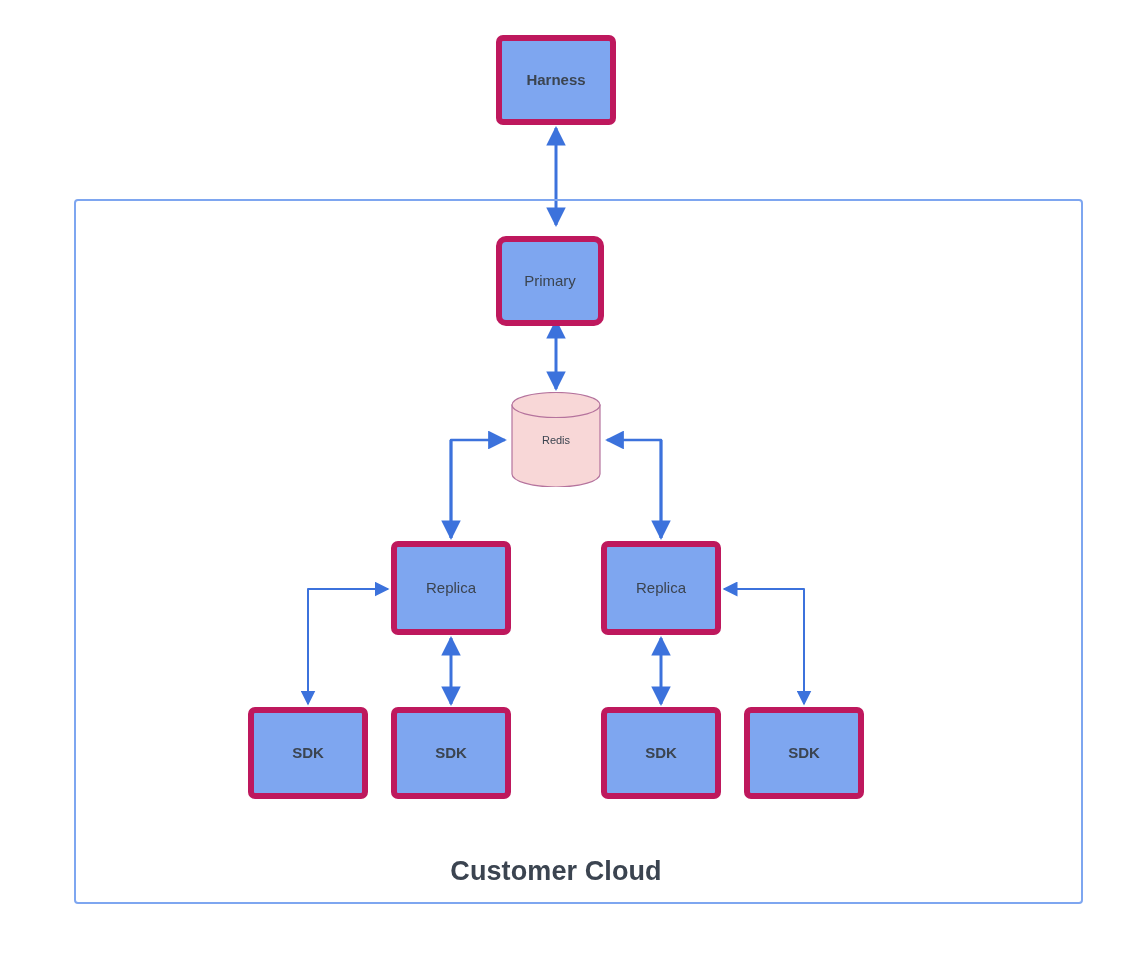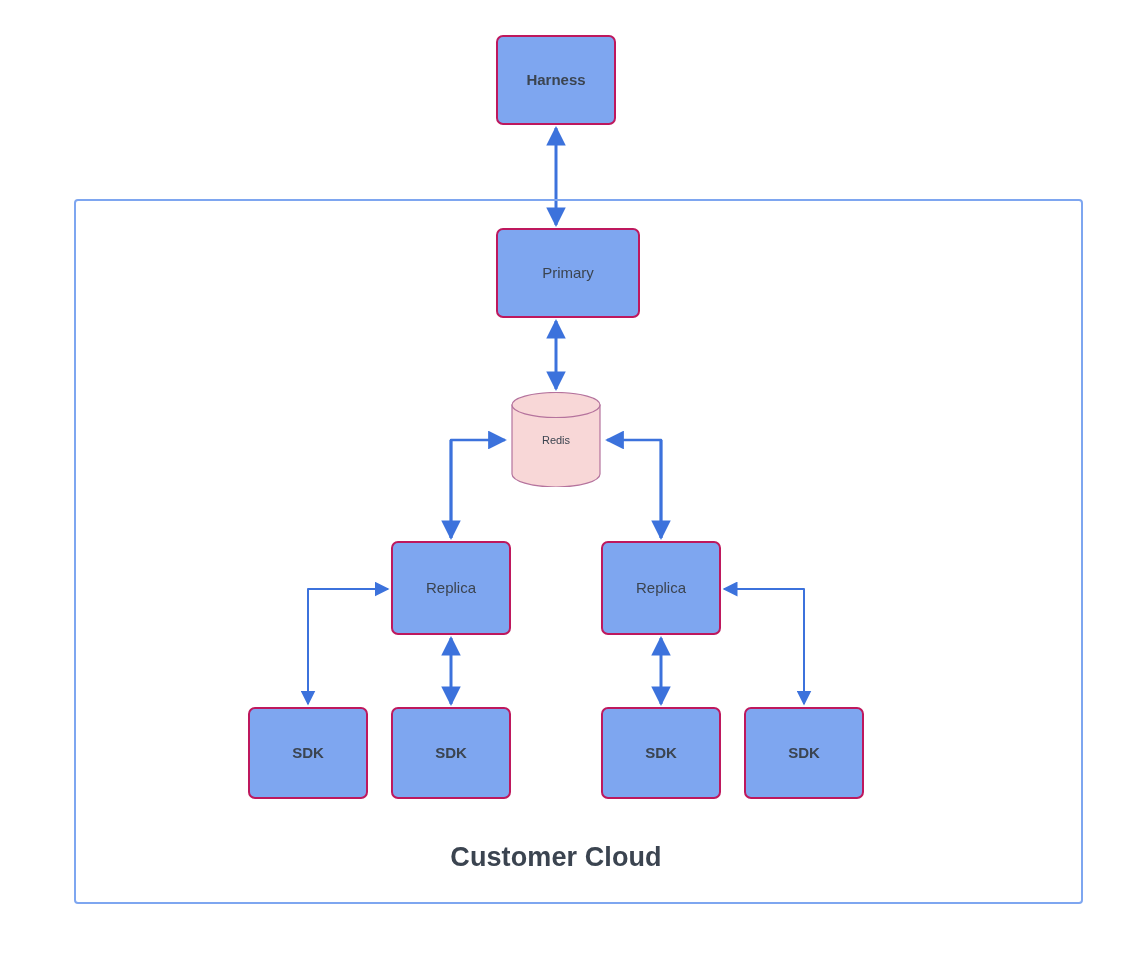--- a/index.html
+++ b/index.html
@@ -26,21 +26,21 @@
     pointer-events: none;
   }
   .node {
     position: absolute;
     box-sizing: border-box;
     display: flex;
     align-items: center;
     justify-content: center;
     border-radius: 7px;
     background: #7ea6f0;
-    border: 2px solid #be185d;
+    border: 6px solid #be185d;
     color: #3b4450;
     font-size: 15px;
     line-height: 1.2;
     text-align: center;
     z-index: 3;
   }
   .node.bold {
     font-weight: bold;
   }
   .node-label {
@@ -57,20 +57,21 @@
   }
   .cloud-title {
     position: absolute;
     text-align: center;
     font-size: 27px;
     font-weight: bold;
     color: #3b4450;
     letter-spacing: 0.1px;
     z-index: 2;
     white-space: nowrap;
+    margin-top: 14px;
   }
   .cylinder {
     position: absolute;
     z-index: 3;
   }
   .cylinder svg {
     display: block;
   }
   .cylinder-label {
     position: absolute;
@@ -129,21 +130,21 @@
 
       <path d="M 804 704 L 804 589 L 724 589" stroke-width="2" marker-end="url(#arrow-end-sm)"></path>
       <path d="M 804 589 L 804 704" stroke-width="2" marker-end="url(#arrow-end-sm)"></path>
     </g>
   </svg>
 
   <div class="node bold" style="left:496px; top:35px; width:120px; height:90px;">
     <span class="node-label">Harness</span>
   </div>
 
-  <div class="node" style="left:496px; top:228px; width:144px; height:90px;">
+  <div class="node" style="left:496px; top:236px; width:108px; height:90px;border-radius:10px;">
     <span class="node-label">Primary</span>
   </div>
 
   <div class="cylinder" style="left:511px; top:392px; width:90px; height:95px;">
     <svg width="90" height="95" viewBox="0 0 90 95" xmlns="http://www.w3.org/2000/svg">
       <path d="M 1 13 L 1 82 A 44 13 0 0 0 89 82 L 89 13 Z" fill="#f8d7d7" stroke="#b5739d" stroke-width="1.2"></path>
       <ellipse cx="45" cy="13" rx="44" ry="12.5" fill="#f8d7d7" stroke="#b5739d" stroke-width="1.2"></ellipse>
     </svg>
     <span class="cylinder-label">Redis</span>
   </div>

